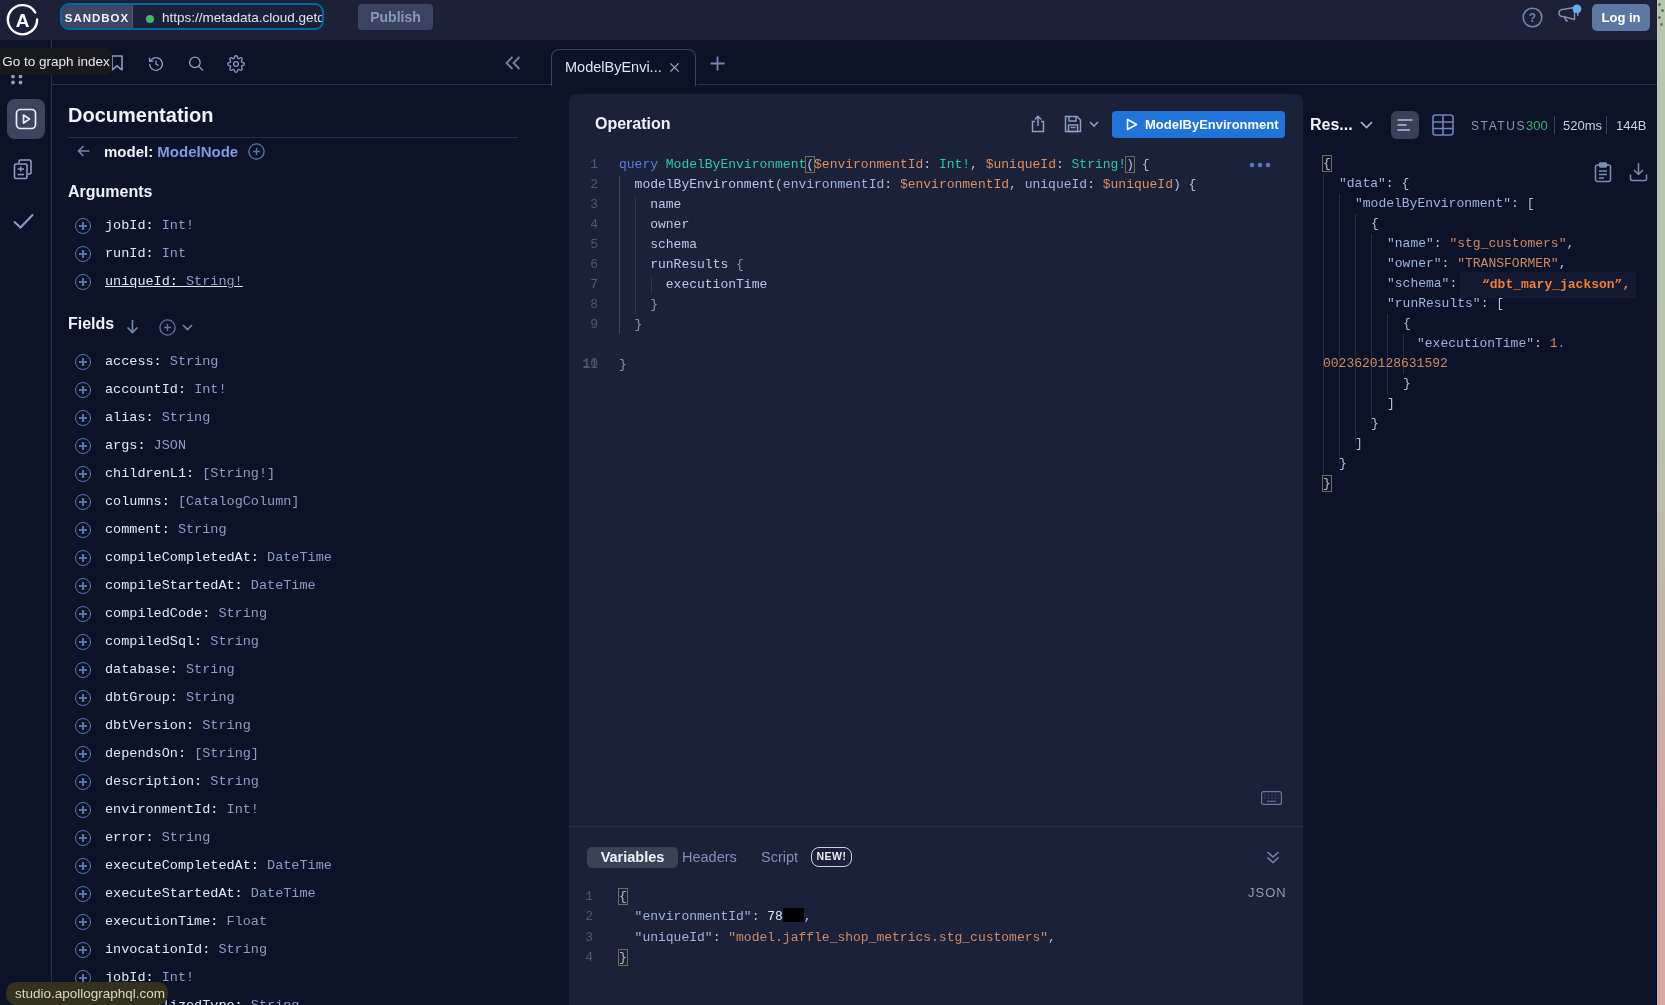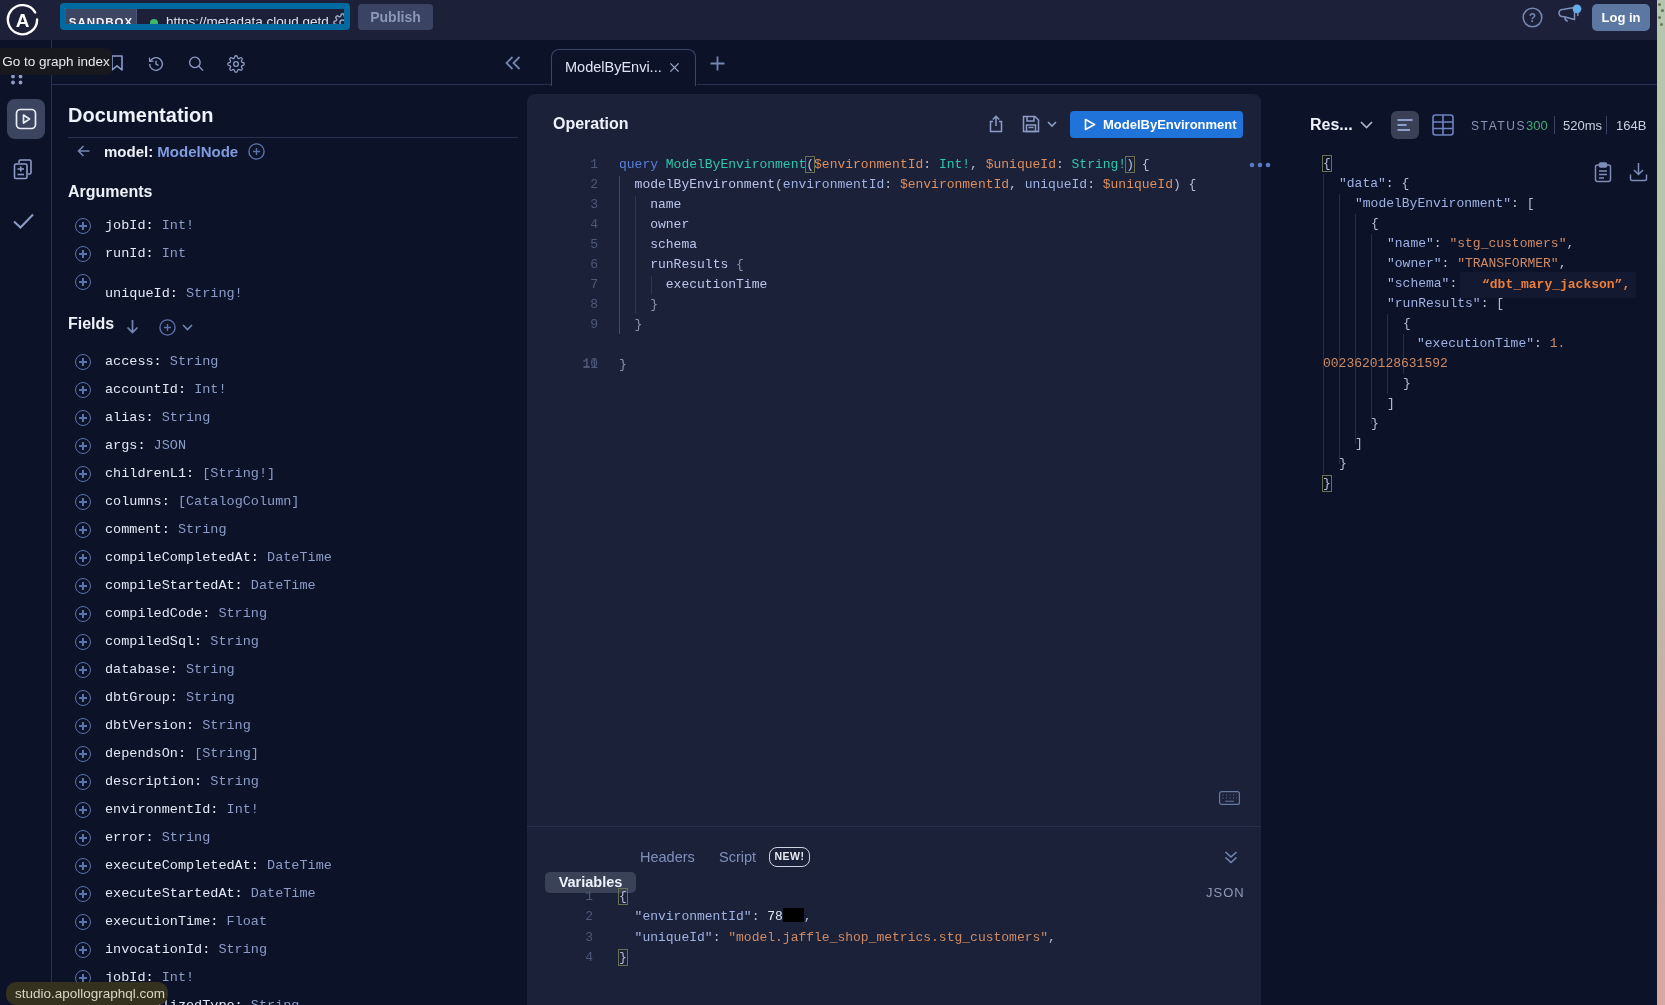--- a/index.html
+++ b/index.html
@@ -28,21 +28,21 @@
     --str:#cf8a63;
   }
   
   #topbar { left:0; top:0; width:1657px; height:40px; background:var(--topbar); }
   
   #rail { left:0; top:40px; width:52px; height:965px; background:var(--rail); border-right:1px solid #2a3150; }
   
   #main { left:52px; top:40px; width:1605px; height:965px; background:var(--page); }
   .hline { position:absolute; height:1px; background:var(--line); }
   
-  #oppanel { left:527px; top:94px; width:734px; height:911px; background:var(--panel); border-radius:8px 8px 0 0; }
+  #oppanel { left:569px; top:94px; width:734px; height:911px; background:var(--panel); border-radius:8px 8px 0 0; }
   
   #tab { left:551px; top:49px; width:145px; height:37px; border:1px solid #3a4668; border-bottom:none; border-radius:8px 8px 0 0; background:var(--page); }
   
   .cl { position:absolute; height:20px; line-height:20px; font-size:13px; white-space:pre; font-family:"Liberation Mono", monospace; }
   .gut { position:absolute; height:20px; line-height:20px; font-size:13px; color:var(--gut); text-align:right; width:22px; font-family:"Liberation Mono", monospace; }
   .guide { position:absolute; width:1px; }
   .bbox { outline:1px solid #6b7052; }
   
   .docrow { position:absolute; height:28px; line-height:28px; font-size:13.5px; white-space:pre; font-family:"Liberation Mono", monospace; color:#e2e8f4; }
   .docrow .t { color:#8b9cc7; }
@@ -54,21 +54,21 @@
 </head>
 <body>
   <div id="main" class="abs"></div>
   <div id="topbar" class="abs">
 
     <svg class="abs" style="left:6px; top:3px;" width="33" height="33" viewBox="0 0 33 33">
       <path d="M 29.2 9.5 A 14.6 14.6 0 1 0 31.1 16.5" fill="none" stroke="#ffffff" stroke-width="2.4" stroke-linecap="round"></path>
       <text x="16.5" y="23.5" font-size="19" font-weight="bold" fill="#ffffff" text-anchor="middle" font-family="Liberation Sans, sans-serif">A</text>
     </svg>
 
-    <div class="abs" style="left:60px; top:3px; width:290px; height:27px; border:6px solid #0369a1; border-radius:4px; overflow:hidden;">
+    <div class="abs" style="left:60px; top:3px; width:264px; height:27px; border:2px solid #0369a1; border-radius:9px; overflow:hidden;">
       <div class="abs" style="left:0; top:0; width:71px; height:27px; background:var(--chipbg); border-right:1px solid #4d5878; color:#f0f3fa; font-size:11.5px; font-weight:bold; letter-spacing:1px; text-align:center; line-height:26px;">SANDBOX</div>
       <div class="abs" style="left:84px; top:10px; width:8px; height:8px; border-radius:50%; background:#3dba68;"></div>
       <div class="abs" style="left:100px; top:0; width:164px; height:27px; line-height:26px; font-size:13.5px; color:#dce3f0; white-space:nowrap; overflow:hidden;">https://metadata.cloud.getd</div>
       <svg class="abs" style="left:267px; top:4px;" width="19" height="19" viewBox="0 0 24 24" fill="none" stroke="#9aa6c5" stroke-width="1.8">
         <circle cx="12" cy="12" r="3.2"></circle>
         <path d="M19.4 15a1.65 1.65 0 0 0 .33 1.82l.06.06a2 2 0 1 1-2.83 2.83l-.06-.06a1.65 1.65 0 0 0-1.82-.33 1.65 1.65 0 0 0-1 1.51V21a2 2 0 1 1-4 0v-.09A1.65 1.65 0 0 0 9 19.4a1.65 1.65 0 0 0-1.82.33l-.06.06a2 2 0 1 1-2.83-2.83l.06-.06a1.65 1.65 0 0 0 .33-1.82 1.65 1.65 0 0 0-1.51-1H3a2 2 0 1 1 0-4h.09A1.65 1.65 0 0 0 4.6 9a1.65 1.65 0 0 0-.33-1.82l-.06-.06a2 2 0 1 1 2.83-2.83l.06.06a1.65 1.65 0 0 0 1.82.33H9a1.65 1.65 0 0 0 1-1.51V3a2 2 0 1 1 4 0v.09a1.65 1.65 0 0 0 1 1.51 1.65 1.65 0 0 0 1.82-.33l.06-.06a2 2 0 1 1 2.83 2.83l-.06.06a1.65 1.65 0 0 0-.33 1.82V9a1.65 1.65 0 0 0 1.51 1H21a2 2 0 1 1 0 4h-.09a1.65 1.65 0 0 0-1.51 1z"></path>
       </svg>
     </div>
 
     <div class="abs" style="left:358px; top:4px; width:75px; height:26px; background:#3a4462; border-radius:4px; color:#8b97b8; font-size:14px; font-weight:bold; text-align:center; line-height:26px;">Publish</div>
@@ -165,21 +165,21 @@
   </svg>
   <svg class="abs" style="left:182px; top:324px;" width="11" height="7" viewBox="0 0 11 7" fill="none" stroke="#7286b0" stroke-width="1.6">
     <path d="M1 1 L5.5 5.5 L10 1"></path>
   </svg>
   <div id="docrows">
   <span class="pc" style="left:75px; top:218px;"></span>
     <div class="docrow" style="left:105px; top:212px;">jobId: <span class="t">Int!</span></div>
   <span class="pc" style="left:75px; top:246px;"></span>
     <div class="docrow" style="left:105px; top:240px;">runId: <span class="t">Int</span></div>
   <span class="pc" style="left:75px; top:274px;"></span>
-    <div class="docrow" style="left:105px; top:280px;">uniqueId: <span class="t">String!</span></div>
+    <div class="docrow" style="left:105px; top:268px;text-decoration:underline;">uniqueId: <span class="t">String!</span></div>
   <span class="pc" style="left:75px; top:354px;"></span>
     <div class="docrow" style="left:105px; top:348px;">access: <span class="t">String</span></div>
   <span class="pc" style="left:75px; top:382px;"></span>
     <div class="docrow" style="left:105px; top:376px;">accountId: <span class="t">Int!</span></div>
   <span class="pc" style="left:75px; top:410px;"></span>
     <div class="docrow" style="left:105px; top:404px;">alias: <span class="t">String</span></div>
   <span class="pc" style="left:75px; top:438px;"></span>
     <div class="docrow" style="left:105px; top:432px;">args: <span class="t">JSON</span></div>
   <span class="pc" style="left:75px; top:466px;"></span>
     <div class="docrow" style="left:105px; top:460px;">childrenL1: <span class="t">[String!]</span></div>
@@ -249,21 +249,21 @@
       <div class="abs" style="left:33px; top:6px; font-size:13px; font-weight:bold; color:#fff;">ModelByEnvironment</div>
     </div>
 
     <svg class="abs" style="left:692px; top:697px;" width="21" height="14" viewBox="0 0 21 14" fill="none" stroke="#66799f" stroke-width="1.2">
       <rect x="0.6" y="0.6" width="19.8" height="12.8" rx="2"></rect>
       <path d="M3.5 4 h1 M7 4 h1 M10.5 4 h1 M14 4 h1 M17 4 h0.5 M3.5 7 h1 M7 7 h1 M10.5 7 h1 M14 7 h1 M17 7 h0.5 M6 10.2 h9" stroke-width="1.1"></path>
     </svg>
 
     <div class="abs" style="left:0; top:732px; width:734px; height:1px; background:var(--line);"></div>
 
-    <div class="abs" style="left:18px; top:753px; width:91px; height:21px; background:#394257; border-radius:5px; text-align:center; line-height:21px; font-size:14.5px; font-weight:bold; color:var(--txt);margin-top:25px;">Variables</div>
+    <div class="abs" style="left:18px; top:753px; width:91px; height:21px; background:#394257; border-radius:5px; text-align:center; line-height:21px; font-size:14.5px; font-weight:bold; color:var(--txt);">Variables</div>
     <div class="abs" style="left:113px; top:755px; font-size:14.5px; color:var(--muted);">Headers</div>
     <div class="abs" style="left:192px; top:755px; font-size:14.5px; color:var(--muted);">Script</div>
     <div class="abs" style="left:242px; top:753px; width:41px; height:20px; border:1.5px solid #ccd3e0; border-radius:8px; text-align:center; line-height:17px; font-size:10.5px; font-weight:bold; letter-spacing:0.5px; color:#e8ecf5;">NEW!</div>
     <svg class="abs" style="left:697px; top:757px;" width="14" height="13" viewBox="0 0 14 13" fill="none" stroke="#7286b0" stroke-width="1.6">
       <path d="M1.5 1 L7 6 L12.5 1 M1.5 6.5 L7 11.5 L12.5 6.5"></path>
     </svg>
     <div class="abs" style="left:679px; top:791px; font-size:13px; letter-spacing:1px; color:#8d9ab8;">JSON</div>
   </div>
 
   <div id="opcode">
@@ -320,21 +320,21 @@
     </svg>
   <svg class="abs" style="left:1432px; top:114px;" width="22" height="22" viewBox="0 0 22 22" fill="none" stroke="#6d84c0" stroke-width="1.6">
       <rect x="1" y="1" width="20" height="20" rx="2.5"></rect>
       <path d="M1 8 H21 M1 14.5 H21 M11 1 V21"></path>
     </svg>
   <div class="abs" style="left:1471px; top:119px; font-size:12px; letter-spacing:1.6px; color:#8a94b5;">STATUS</div>
   <div class="abs" style="left:1526px; top:118px; font-size:13px; color:#3fae72;">300</div>
   <div class="abs" style="left:1554px; top:116px; width:1px; height:18px; background:#3a4462;"></div>
   <div class="abs" style="left:1563px; top:118px; font-size:13px; color:#c8d0e2;">520ms</div>
   <div class="abs" style="left:1606px; top:116px; width:1px; height:18px; background:#3a4462;"></div>
-  <div class="abs" style="left:1616px; top:118px; font-size:13px; color:#c8d0e2;">164B</div>
+  <div class="abs" style="left:1616px; top:118px; font-size:13px; color:#c8d0e2;">144B</div>
   <svg class="abs" style="left:1594px; top:162px;" width="18" height="21" viewBox="0 0 18 21" fill="none" stroke="#7d8db5" stroke-width="1.5">
       <rect x="1.5" y="3" width="15" height="16.5" rx="2"></rect>
       <rect x="5.5" y="1" width="7" height="4" rx="1" fill="#7d8db5"></rect>
       <path d="M5 9 h8 M5 12.5 h8 M5 16 h5"></path>
     </svg>
   <svg class="abs" style="left:1629px; top:162px;" width="19" height="20" viewBox="0 0 19 20" fill="none" stroke="#7d8db5" stroke-width="1.5">
       <path d="M9.5 1 V12 M5 8 L9.5 12.5 L14 8"></path>
       <path d="M1.5 12.5 V17 a1.5 1.5 0 0 0 1.5 1.5 h13 a1.5 1.5 0 0 0 1.5 -1.5 V12.5"></path>
     </svg>
   <div class="guide" style="left:1323px; top:174px; height:300px; background:#262e4c;"></div>

